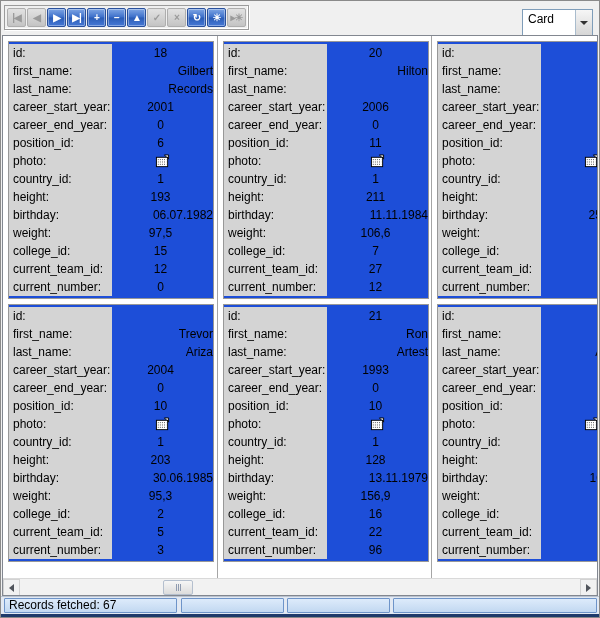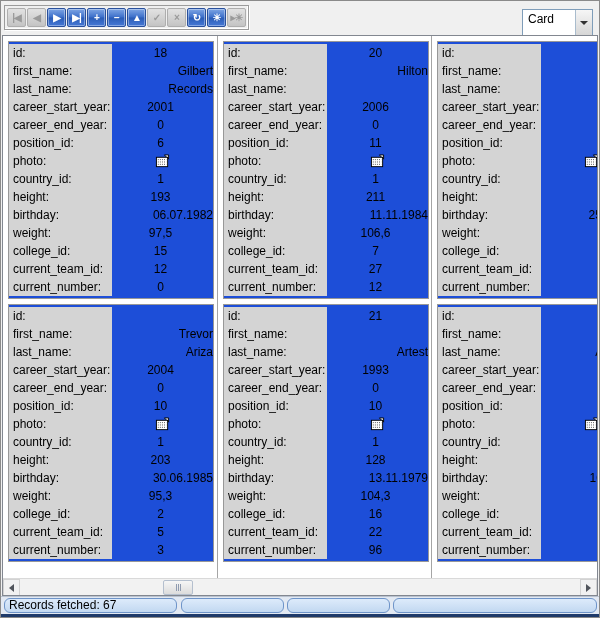--- a/index.html
+++ b/index.html
@@ -61,21 +61,21 @@
   .tri-r { width:0;height:0; border-top:4px solid transparent; border-bottom:4px solid transparent;
            border-left:5px solid #50545b; }
   .hs-thumb { position:absolute; left:160px; top:1px; width:30px; height:15px;
               background:linear-gradient(#f6f6f6,#dcdcdc); border:1px solid #b4bfce; border-radius:2px;
               display:flex; align-items:center; justify-content:center; gap:2px; }
   .grip { width:1px; height:7px; background:#8f9bb0; box-shadow:2px 0 0 #8f9bb0, -2px 0 0 #8f9bb0; }
 
   
   .statusbar { flex:0 0 auto; height:21px; position:relative; background:#e2e9f3;
                border-top:1px solid #b9c2cf; border-bottom:3px solid #1e3a6a; }
-  .sp { position:absolute; top:1px; height:15px; border:1px solid #6e94c9; border-radius:6px;
+  .sp { position:absolute; top:1px; height:15px; border:1px solid #6e94c9; border-radius:1px;
         background:linear-gradient(#ddebfb,#c2d8f1); line-height:13px; padding-left:4px;
         overflow:hidden; white-space:nowrap; }
   .sp1 { left:3px;   width:173px; }
   .sp2 { left:180px; width:103px; }
   .sp3 { left:286px; width:103px; }
   .sp4 { left:392px; right:2px; }
 </style>
 </head>
 <body>
 
@@ -305,20 +305,21 @@
               <span class="cv num">12</span>
             </div>
           </div>
           <div class="card">
             <div class="card-row">
               <span class="cl">id:</span>
               <span class="cv num">21</span>
             </div>
             <div class="card-row">
               <span class="cl">first_name:</span>
+              <span class="cv text">Ron</span>
             </div>
             <div class="card-row">
               <span class="cl">last_name:</span>
               <span class="cv text">Artest</span>
             </div>
             <div class="card-row">
               <span class="cl">career_start_year:</span>
               <span class="cv num">1993</span>
             </div>
             <div class="card-row">
@@ -348,21 +349,21 @@
             <div class="card-row">
               <span class="cl">height:</span>
               <span class="cv num">128</span>
             </div>
             <div class="card-row">
               <span class="cl">birthday:</span>
               <span class="cv text">13.11.1979</span>
             </div>
             <div class="card-row">
               <span class="cl">weight:</span>
-              <span class="cv num">104,3</span>
+              <span class="cv num">156,9</span>
             </div>
             <div class="card-row">
               <span class="cl">college_id:</span>
               <span class="cv num">16</span>
             </div>
             <div class="card-row">
               <span class="cl">current_team_id:</span>
               <span class="cv num">22</span>
             </div>
             <div class="card-row">

